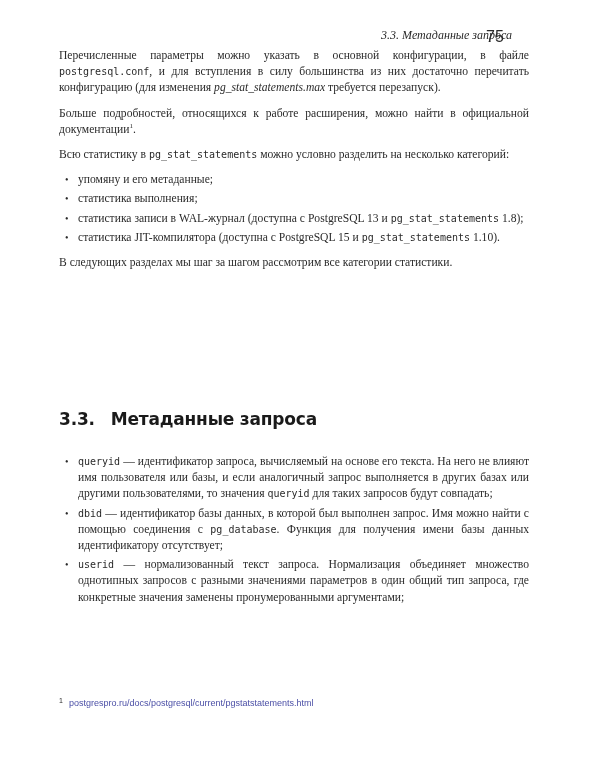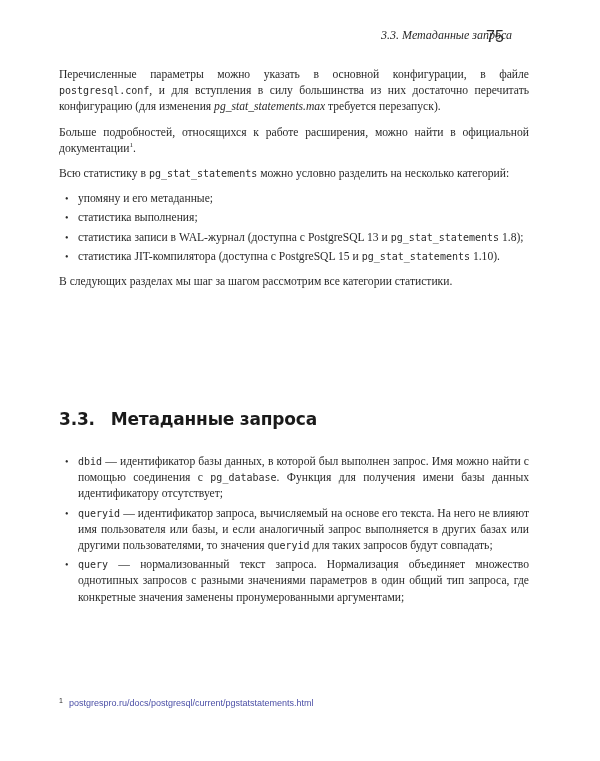--- a/index.html
+++ b/index.html
@@ -25,21 +25,21 @@
 </head>
 <body>
 
 <div class="page">
 
   <div class="running-header">
     <span class="rh-title" style="right:88px">3.3. Метаданные запроса</span>
     <span class="rh-num">75</span>
   </div>
 
-  <div class="text" style="top:48px;margin-top:19px;">
+  <div class="text" style="top:48px;">
     <p class="p"><span>Перечисленные параметры можно указать в основной конфигурации, в файле </span><code>postgresql.conf</code><span>, и для вступления в силу большинства из них достаточно перечитать конфигурацию (для изменения </span><i>pg_stat_statements.max</i><span> требуется перезапуск).</span></p>
 
     <p class="p"><span>Больше подробностей, относящихся к работе расширения, можно найти в официальной документации</span><sup>1</sup><span>.</span></p>
 
     <p class="p"><span>Всю статистику в </span><code>pg_stat_statements</code><span> можно условно разделить на несколько категорий:</span></p>
 
     <ul class="ul">
       <li class="li"><span>упомяну и его метаданные;</span></li>
       <li class="li"><span>статистика выполнения;</span></li>
       <li class="li"><span>статистика записи в WAL-журнал (доступна с PostgreSQL 13 и </span><code>pg_stat_statements</code><span> 1.8);</span></li>
@@ -49,23 +49,23 @@
     <p class="p">В следующих разделах мы шаг за шагом рассмотрим все категории статистики.</p>
   </div>
 
   <div class="h2">
     <span class="num">3.3.</span><span>Метаданные запроса</span>
   </div>
 
   <div class="text" style="top:454px;">
 
     <ul class="ul">
+      <li class="li"><code>queryid</code><span> — идентификатор запроса, вычисляемый на основе его текста. На него не влияют имя пользователя или базы, и если аналогичный запрос выполняется в других базах или другими пользователями, то значения </span><code>queryid</code><span> для таких запросов будут совпадать;</span></li>
       <li class="li"><code>dbid</code><span> — идентификатор базы данных, в которой был выполнен запрос. Имя можно найти с помощью соединения с </span><code>pg_database</code><span>. Функция для получения имени базы данных идентификатору отсутствует;</span></li>
-      <li class="li"><code>queryid</code><span> — идентификатор запроса, вычисляемый на основе его текста. На него не влияют имя пользователя или базы, и если аналогичный запрос выполняется в других базах или другими пользователями, то значения </span><code>queryid</code><span> для таких запросов будут совпадать;</span></li>
-      <li class="li"><code>query</code><span> — нормализованный текст запроса. Нормализация объединяет множество однотипных запросов с разными значениями параметров в один общий тип запроса, где конкретные значения заменены пронумерованными аргументами;</span></li>
+      <li class="li"><code>userid</code><span> — нормализованный текст запроса. Нормализация объединяет множество однотипных запросов с разными значениями параметров в один общий тип запроса, где конкретные значения заменены пронумерованными аргументами;</span></li>
     </ul>
   </div>
 
   <div class="footnote">
     <span class="mark">1</span><a class="link">postgrespro.ru/docs/postgresql/current/pgstatstatements.html</a>
   </div>
 
 </div>
 
 </body></html>

